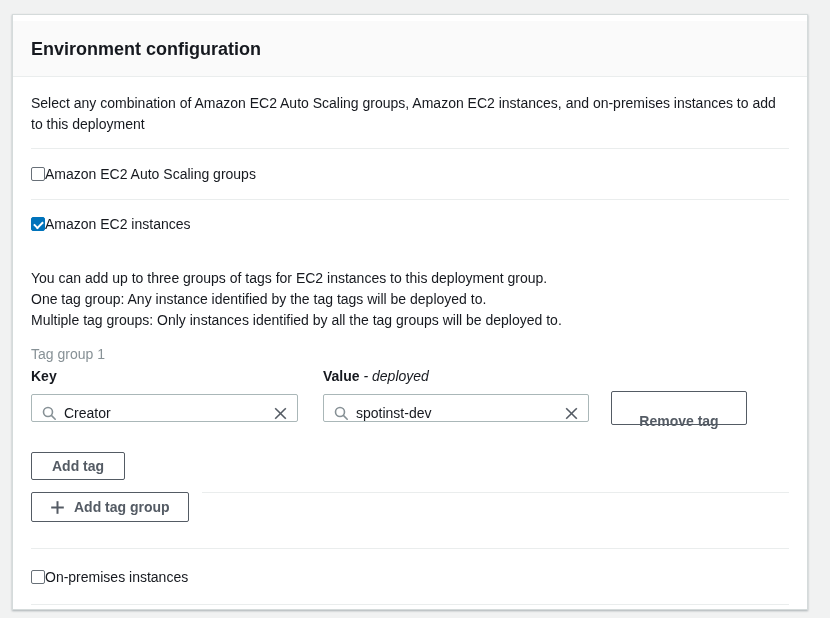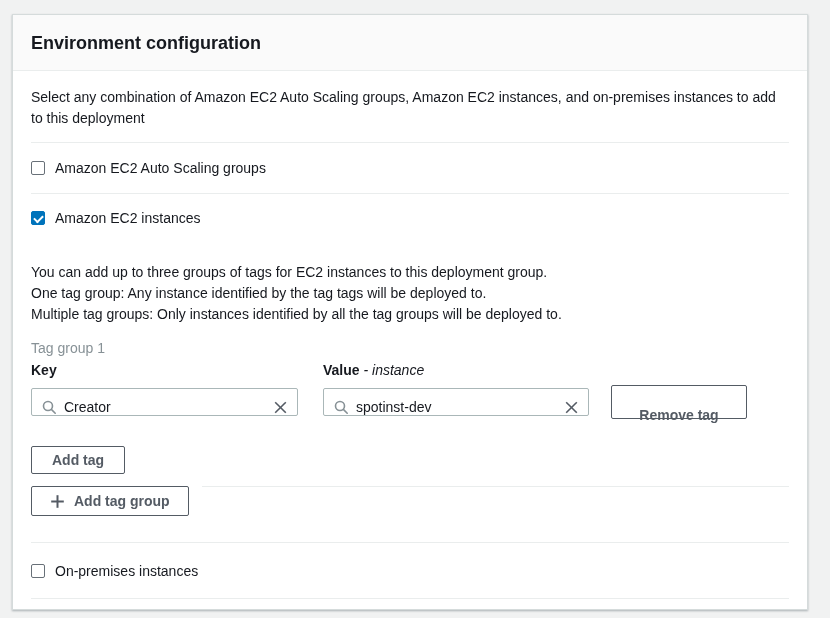--- a/index.html
+++ b/index.html
@@ -16,20 +16,21 @@
     position: absolute; left: 12px; top: 14px;
     width: 796px; height: 596px;
     background: #ffffff;
     border: 1px solid #d5dbdb;
     box-shadow: 0 1px 2px 0 rgba(0,28,36,0.3);
   }
   .card-header {
     background: #fafafa;
     border-bottom: 1px solid #eaeded;
     padding: 17px 18px 15px 18px;
+    margin-top: 6px;
   }
   .card-title {
     font-size: 18px; font-weight: bold; line-height: 23px; color: #16191f;
   }
   .card-body { padding: 0 18px; }
   .intro { margin-top: 16px; font-size: 14px; line-height: 21px; max-width: 760px; }
   .hr { border: none; border-top: 1px solid #eaeded; margin: 0; }
   .hr-intro { margin-top: 13px; }
   .hr-onprem { margin-top: 26px; }
 
@@ -42,21 +43,21 @@
     background: #fff; border: 1px solid #687078; border-radius: 2px;
     position: relative; cursor: pointer;
   }
   .cb[data-checked="true"] { background: #0073bb; border-color: #0073bb; }
   .cb[data-checked="true"]::after {
     content: ""; position: absolute; left: 2px; top: 2.5px;
     width: 7px; height: 4px;
     border-left: 2px solid #fff; border-bottom: 2px solid #fff;
     transform: rotate(-45deg);
   }
-  .cb-label { margin-left: 10px; font-size: 14px; cursor: pointer; }
+  .cb-label { font-size: 14px; cursor: pointer; }
 
   .help { margin-top: 36px; font-size: 14px; line-height: 21px; }
   .help b { font-weight: normal; }
 
   .tag-group-title { margin-top: 14px; font-size: 14px; line-height: 18px; color: #879196; }
 
   .labels-row { display: flex; margin-top: 5px; font-size: 14px; line-height: 17px; }
   .field-label { font-weight: bold; }
   .optional { font-style: italic; font-weight: normal; }
   .col-key { width: 267px; margin-right: 25px; }
@@ -120,21 +121,21 @@
         <span>Any instance identified by the tag tags will be deployed to.</span></div>
       <div><b>Multiple tag groups:</b>
         <span>Only instances identified by all the tag groups will be deployed to.</span></div>
     </div>
 
     <div class="tag-group-title">Tag group 1</div>
 
     <div class="labels-row">
       <div class="col-key field-label">Key</div>
       <div class="col-value"><span class="field-label">Value</span>
-        <i class="optional">- instance</i></div>
+        <i class="optional">- deployed</i></div>
     </div>
 
     <div class="inputs-row">
       <div class="search-box col-key">
         <span class="mag">
           <svg width="16" height="16" viewBox="0 0 16 16">
               <circle cx="7" cy="7" r="4.5" fill="none" stroke="#879196" stroke-width="1.6"></circle>
               <line x1="10.6" y1="10.6" x2="14.2" y2="14.2" stroke="#879196" stroke-width="1.6" stroke-linecap="round"></line>
             </svg>
         </span>

